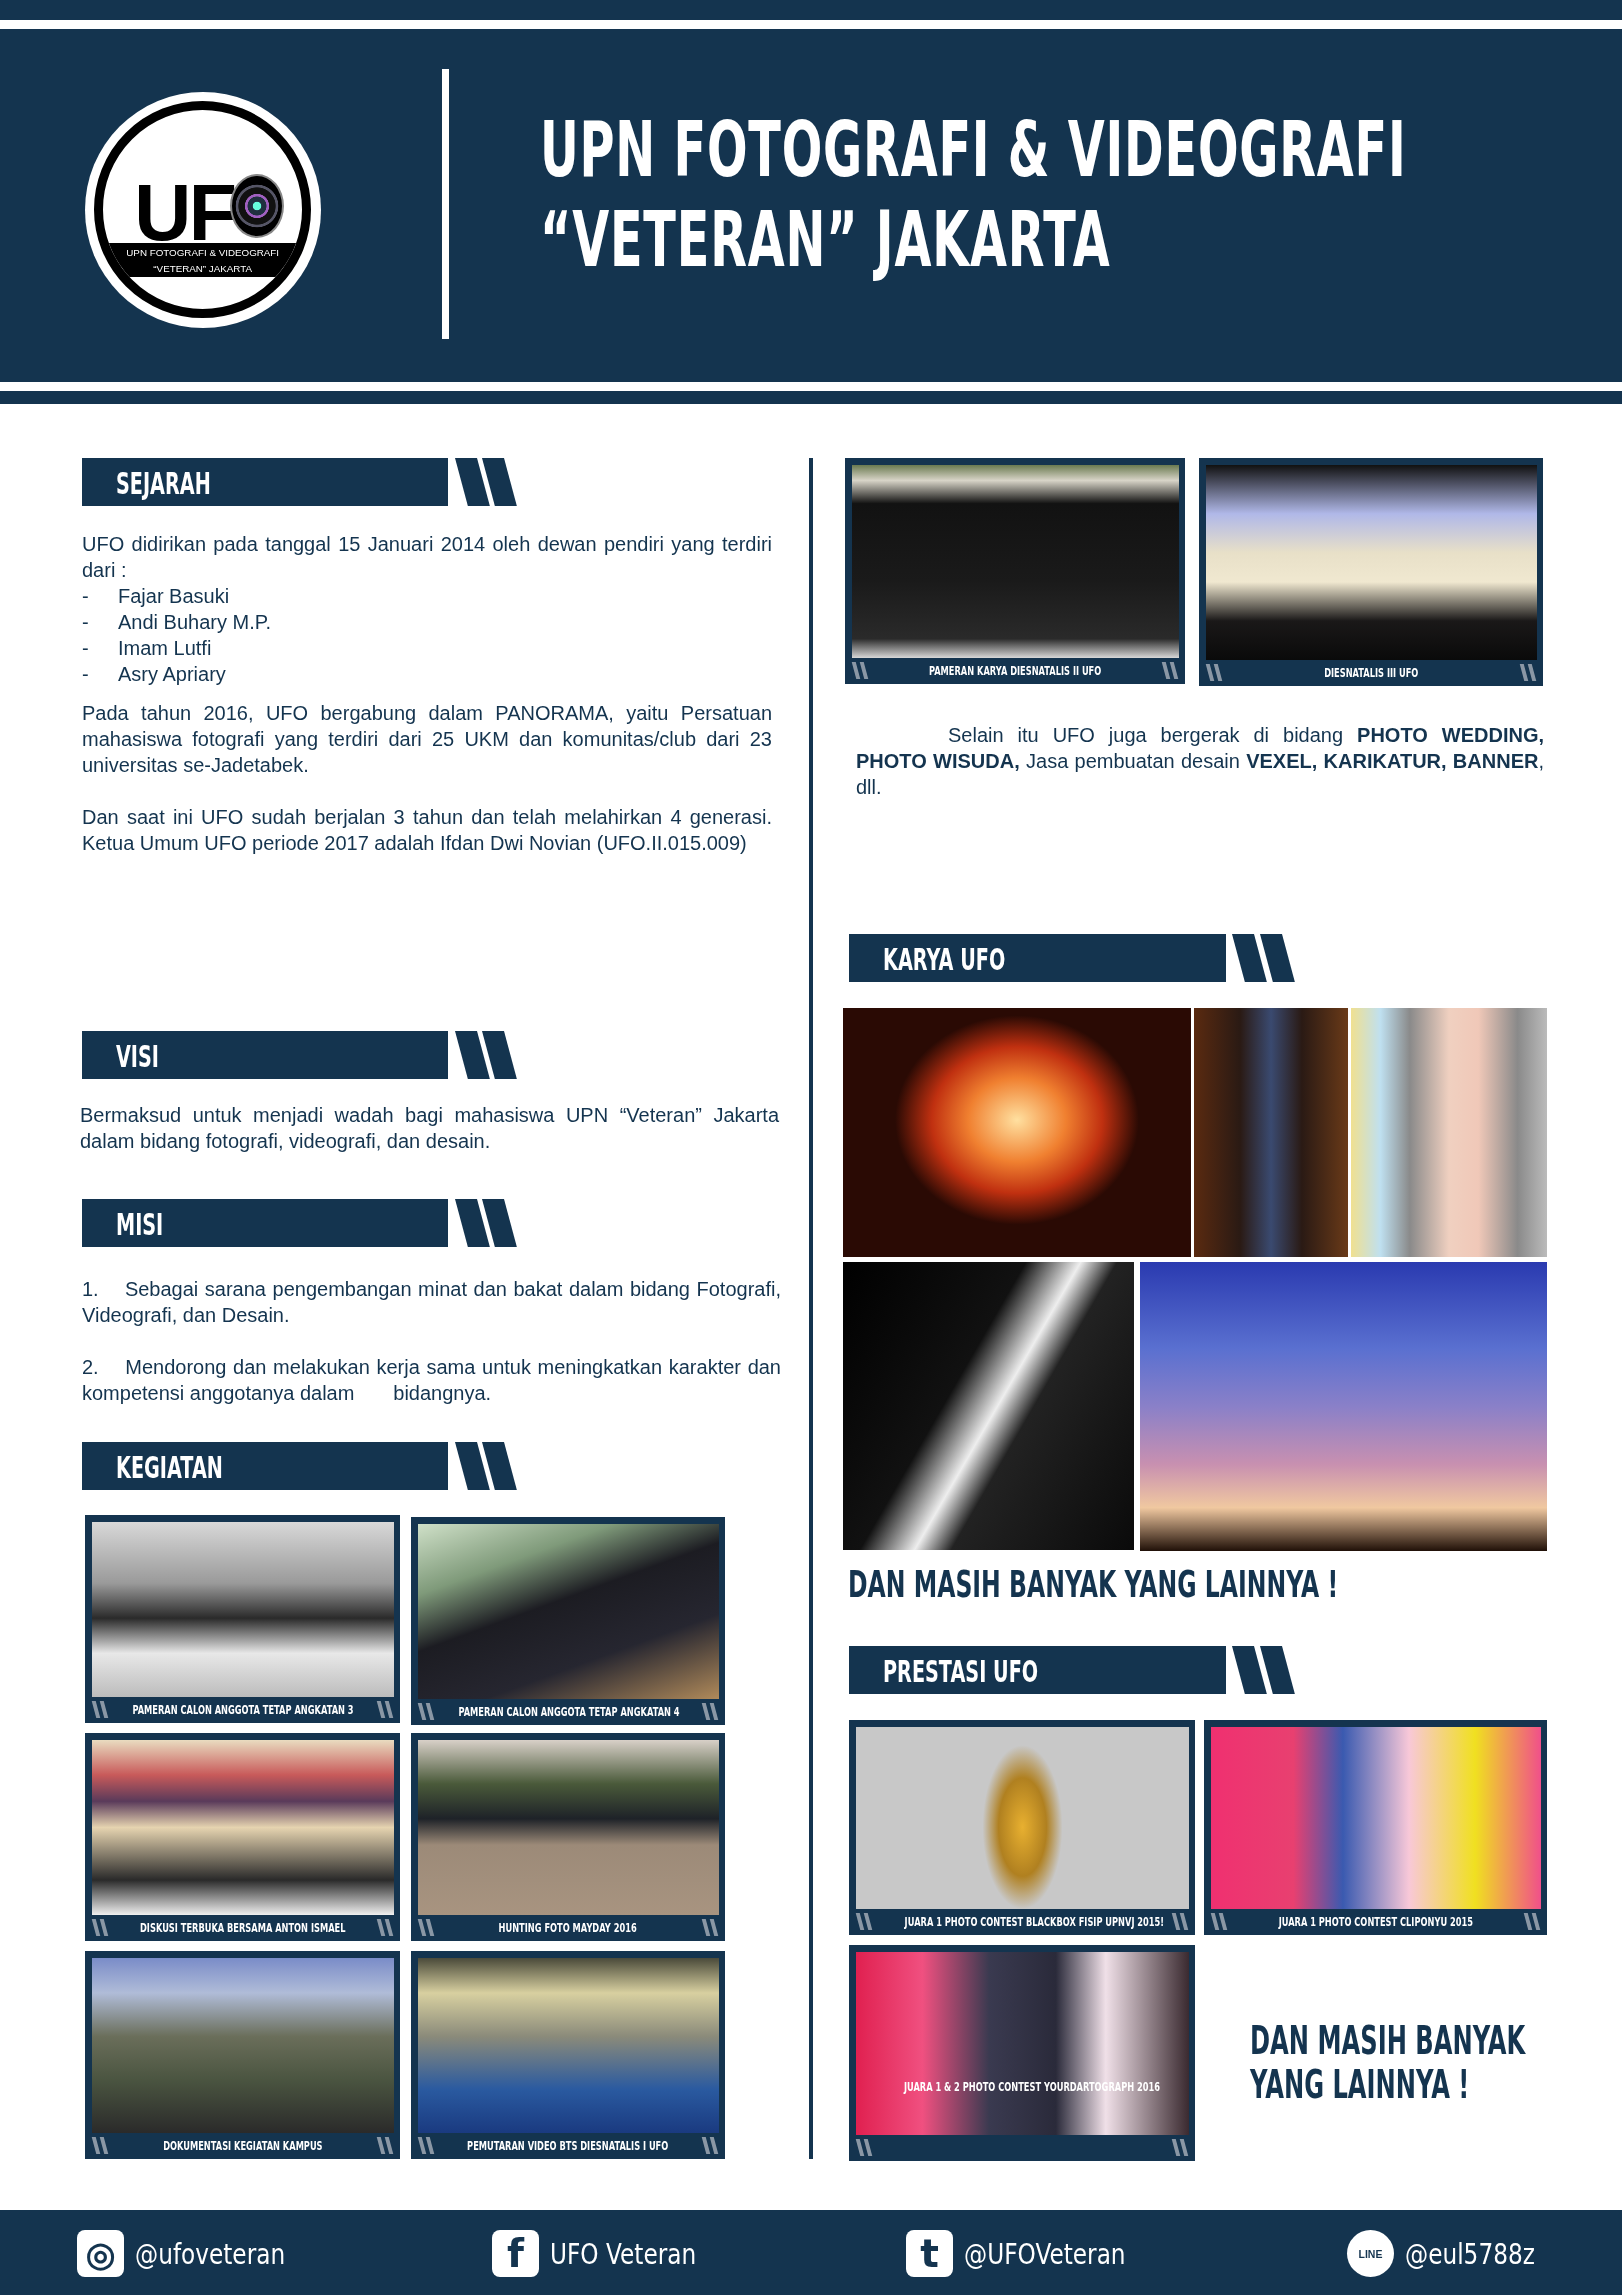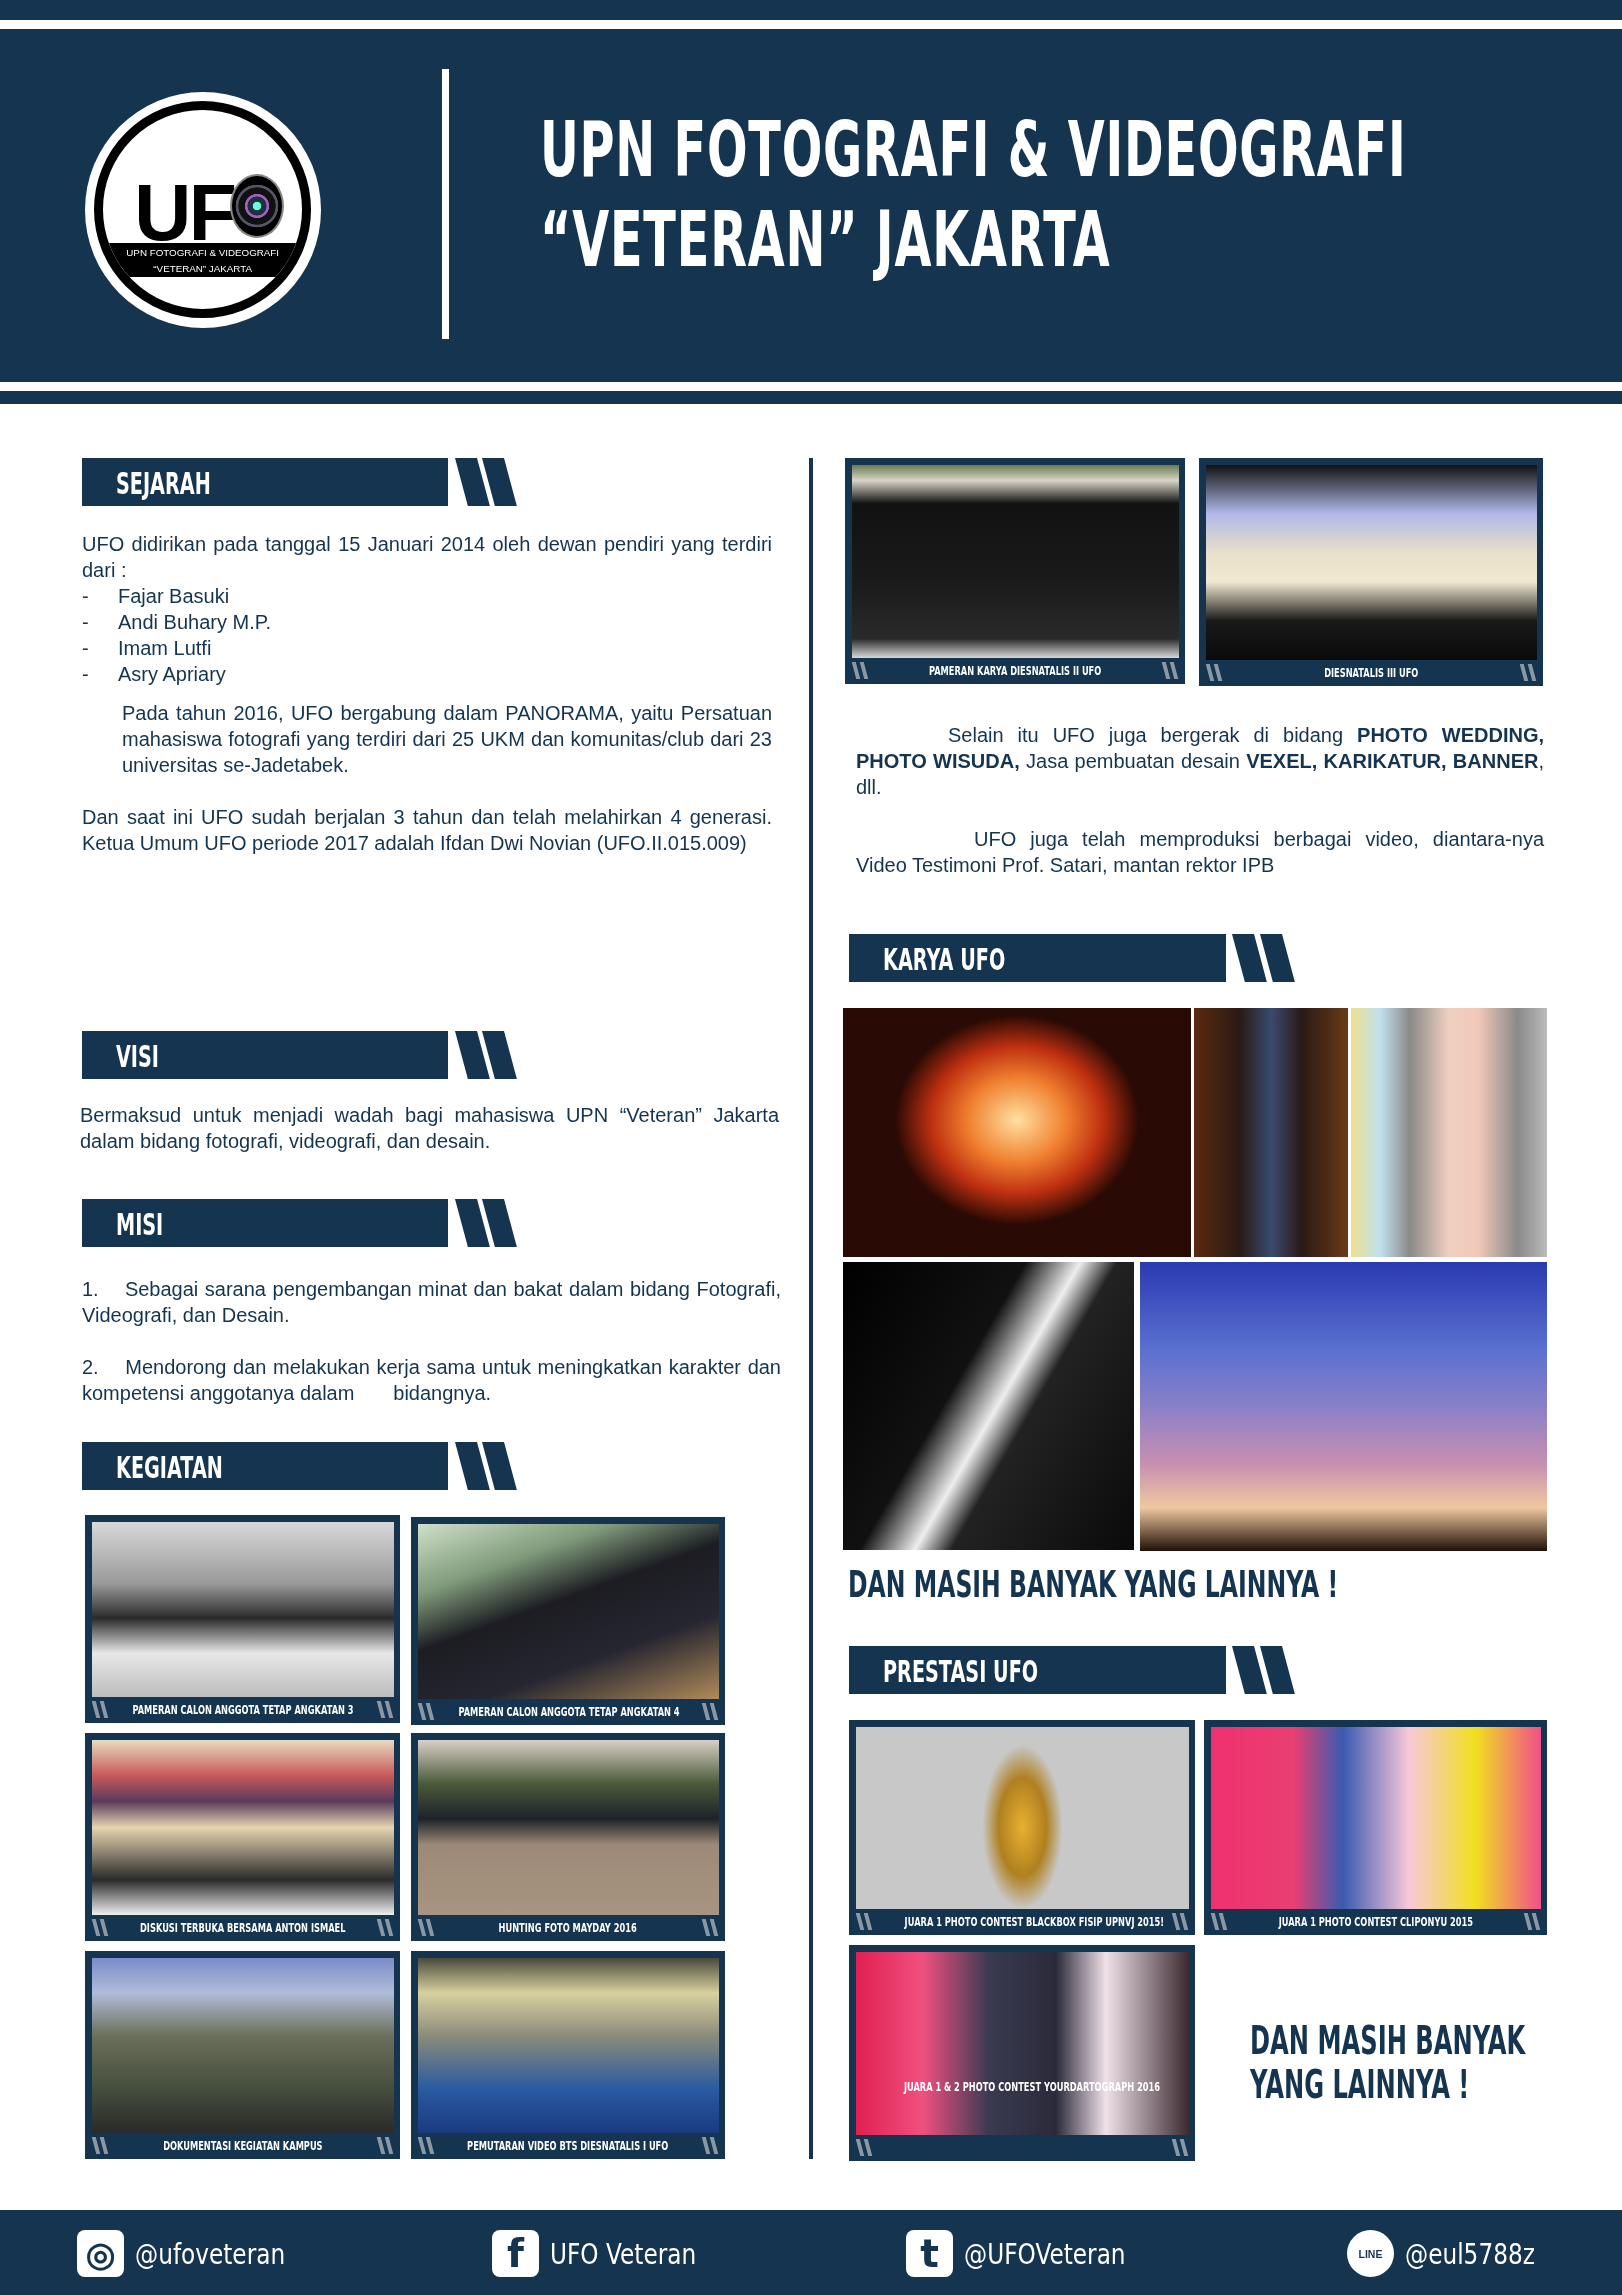--- a/index.html
+++ b/index.html
@@ -80,21 +80,21 @@
   <div class="stripe" style="left:400px;"></div>
   <div class="label">SEJARAH</div>
 </div>
 
 <div class="txt" style="left:82px;top:531px;width:690px;">
   <p>UFO didirikan pada tanggal 15 Januari 2014 oleh dewan pendiri yang terdiri dari :</p>
   <p class="li"><span class="dash">-</span><span>Fajar Basuki</span></p>
   <p class="li"><span class="dash">-</span><span>Andi Buhary M.P.</span></p>
   <p class="li"><span class="dash">-</span><span>Imam Lutfi</span></p>
   <p class="li"><span class="dash">-</span><span>Asry Apriary</span></p>
-  <p style="margin-top:13px;margin-left:40px;">Pada tahun 2016, UFO bergabung dalam PANORAMA, yaitu Persatuan mahasiswa fotografi yang terdiri dari 25 UKM dan komunitas/club dari 23 universitas se-Jadetabek.</p>
+  <p style="margin-top:13px;">Pada tahun 2016, UFO bergabung dalam PANORAMA, yaitu Persatuan mahasiswa fotografi yang terdiri dari 25 UKM dan komunitas/club dari 23 universitas se-Jadetabek.</p>
   <p style="margin-top:26px;">Dan saat ini UFO sudah berjalan 3 tahun dan telah melahirkan 4 generasi. Ketua Umum UFO periode 2017 adalah Ifdan Dwi Novian (UFO.II.015.009)</p>
 </div>
 
 <div class="sec-bar" style="left:82px;top:1031px;width:419px;">
   <div class="body" style="width:366px;"></div>
   <div class="stripe" style="left:373px;"></div>
   <div class="stripe" style="left:400px;"></div>
   <div class="label">VISI</div>
 </div>
 <div class="txt" style="left:80px;top:1102px;width:699px;">Bermaksud untuk menjadi wadah bagi mahasiswa UPN “Veteran” Jakarta dalam bidang fotografi, videografi, dan desain.</div>
@@ -182,21 +182,20 @@
   <div class="img" style="background: linear-gradient(rgb(17, 17, 17) 0%, rgb(176, 184, 232) 25%, rgb(232, 224, 200) 45%, rgb(240, 232, 208) 60%, rgb(26, 24, 24) 80%, rgb(10, 10, 10) 100%);"></div>
   <div class="s1" style="left:9.2px;"></div>
     <div class="s2" style="left:17px;"></div>
     <div class="s3" style="right:17px;"></div>
     <div class="s4" style="right:9.2px;"></div>
   <div class="cap"><span>DIESNATALIS III UFO</span></div>
 </div>
 
 <div class="txt" style="left:856px;top:722px;width:688px;">
   <p class="indent"><span>Selain itu UFO juga bergerak di bidang </span><span class="bold">PHOTO WEDDING, PHOTO WISUDA,</span><span> Jasa pembuatan desain </span><span class="bold">VEXEL, KARIKATUR, BANNER</span><span>, dll.</span></p>
-  <p class="indent" style="margin-top:26px;text-indent:118px;">UFO juga telah  memproduksi berbagai video, diantara-nya Video Testimoni Prof. Satari, mantan rektor IPB</p>
 </div>
 
 <div class="sec-bar" style="left:849px;top:934px;width:432px;">
   <div class="body" style="width:377px;"></div>
   <div class="stripe" style="left:383px;"></div>
   <div class="stripe" style="left:411px;"></div>
   <div class="label">KARYA UFO</div>
 </div>
 
 <div id="karya-gallery">

